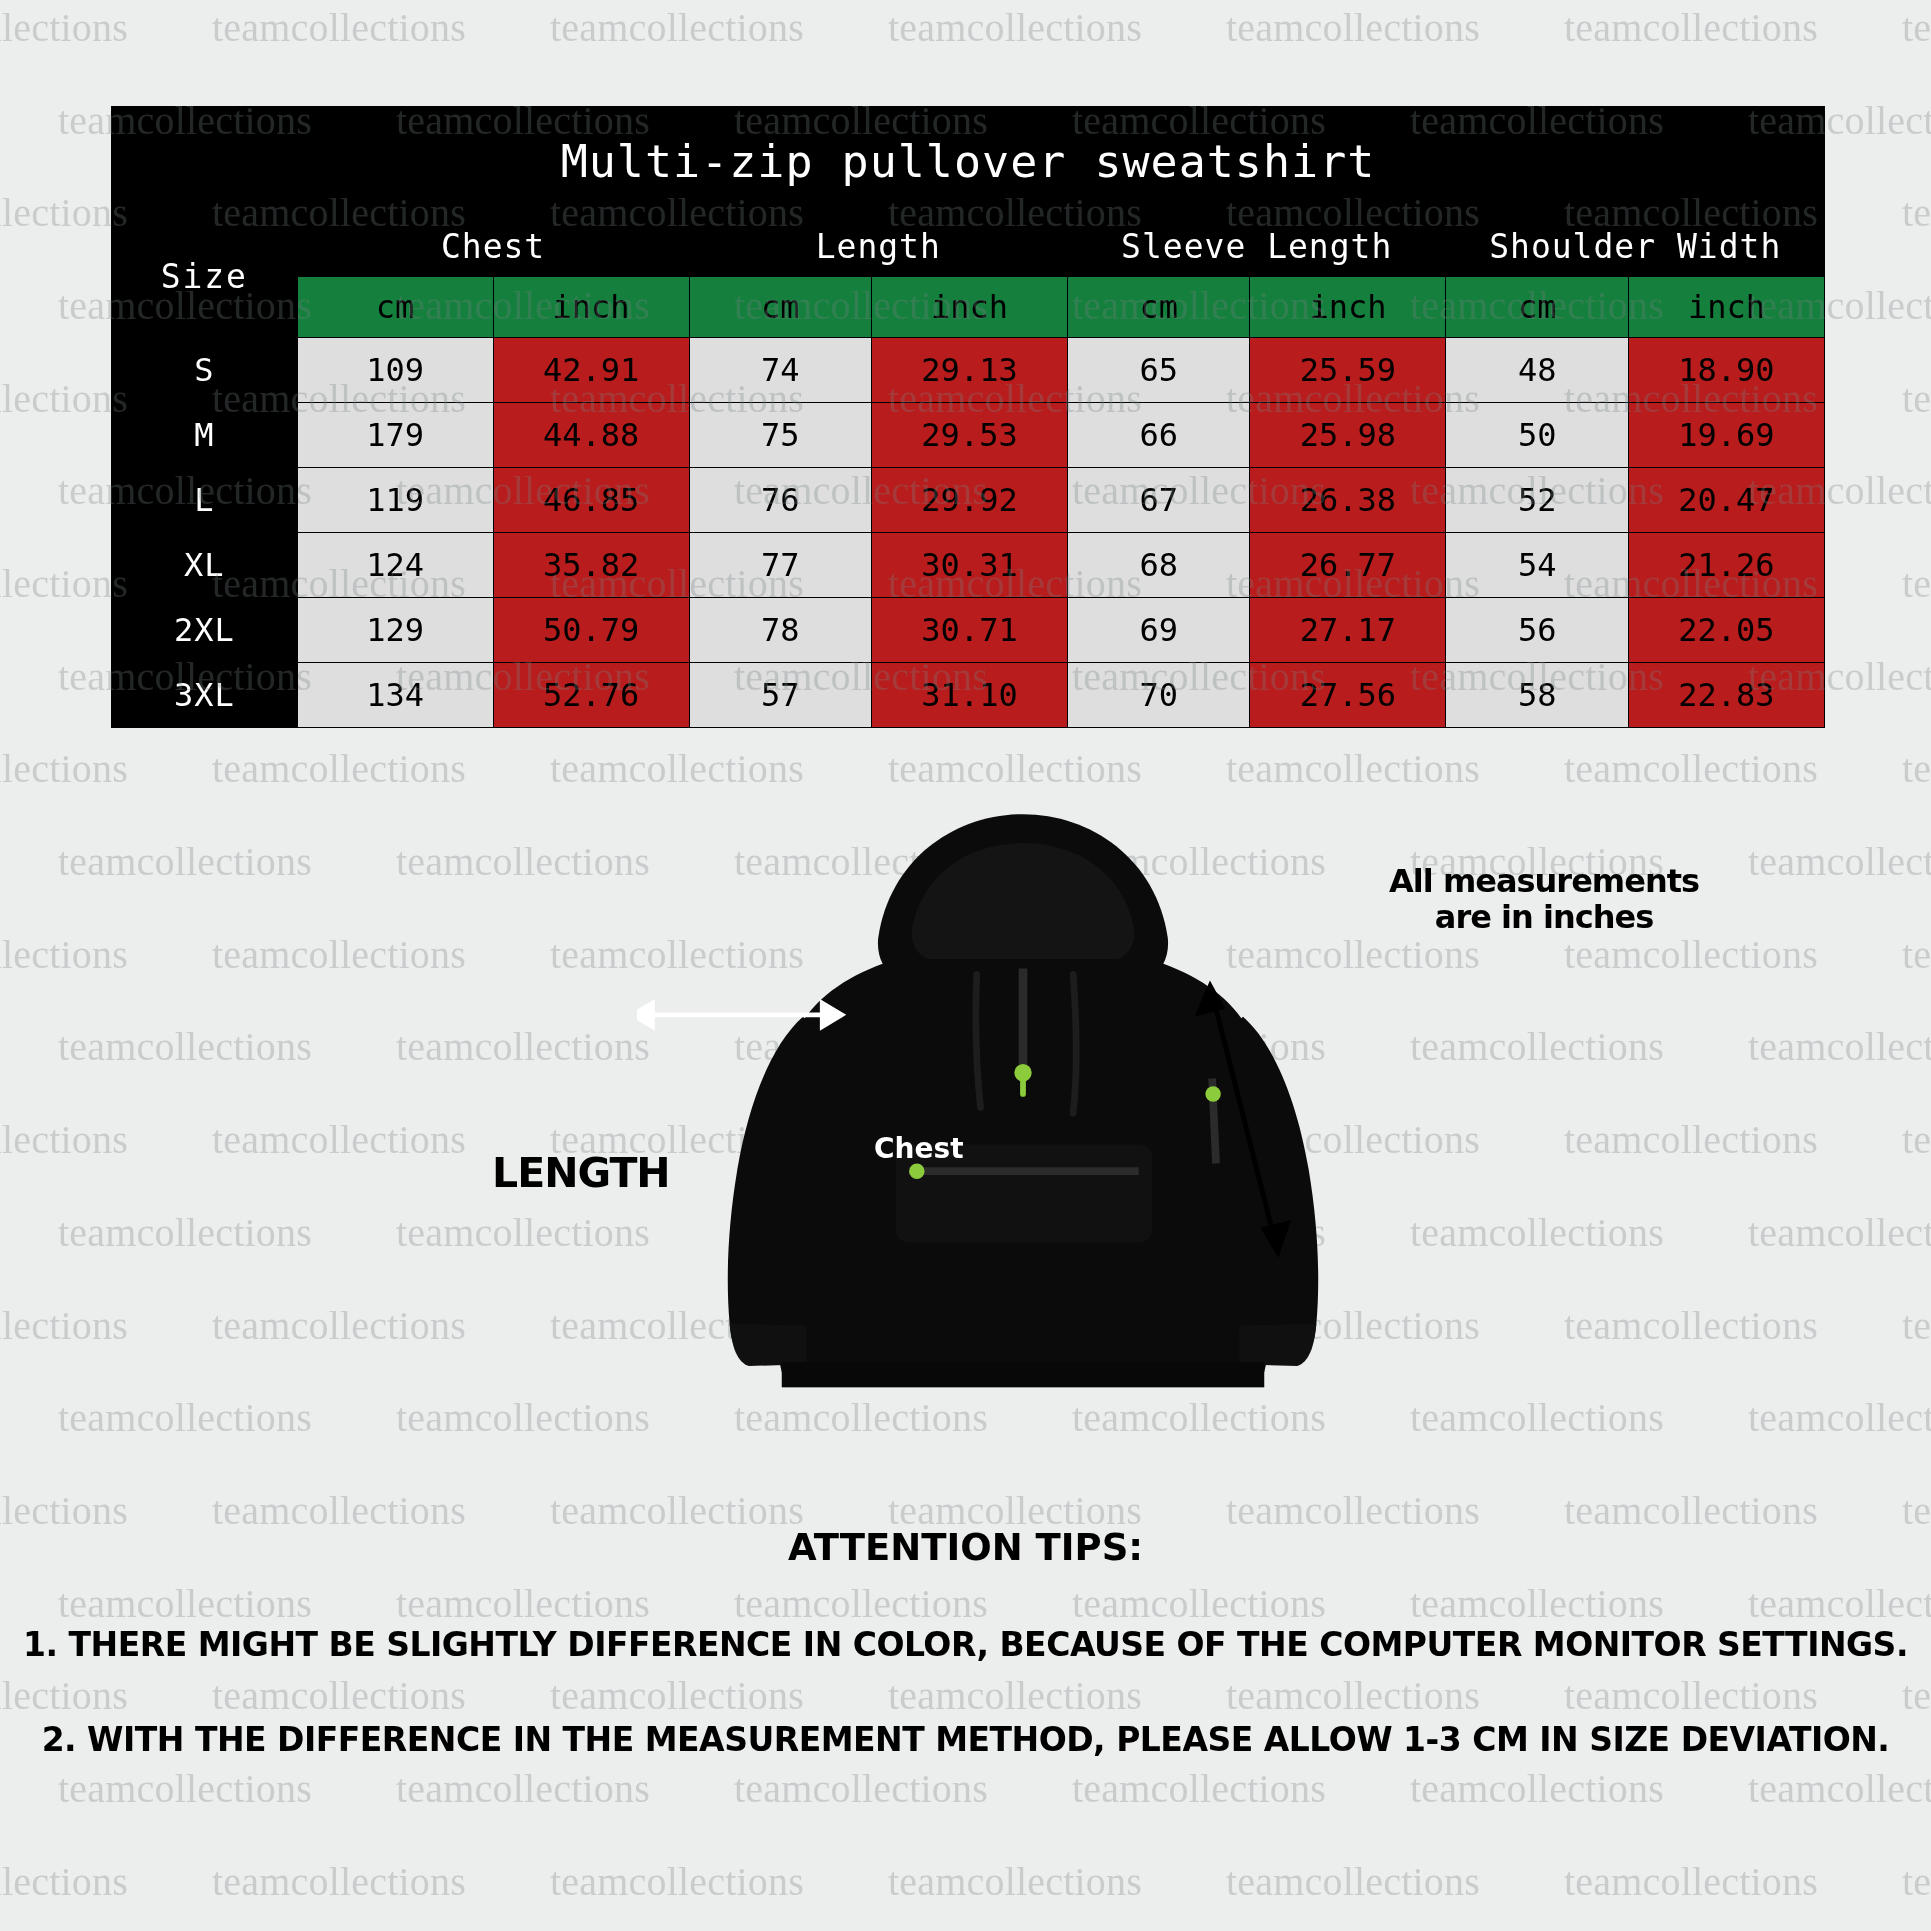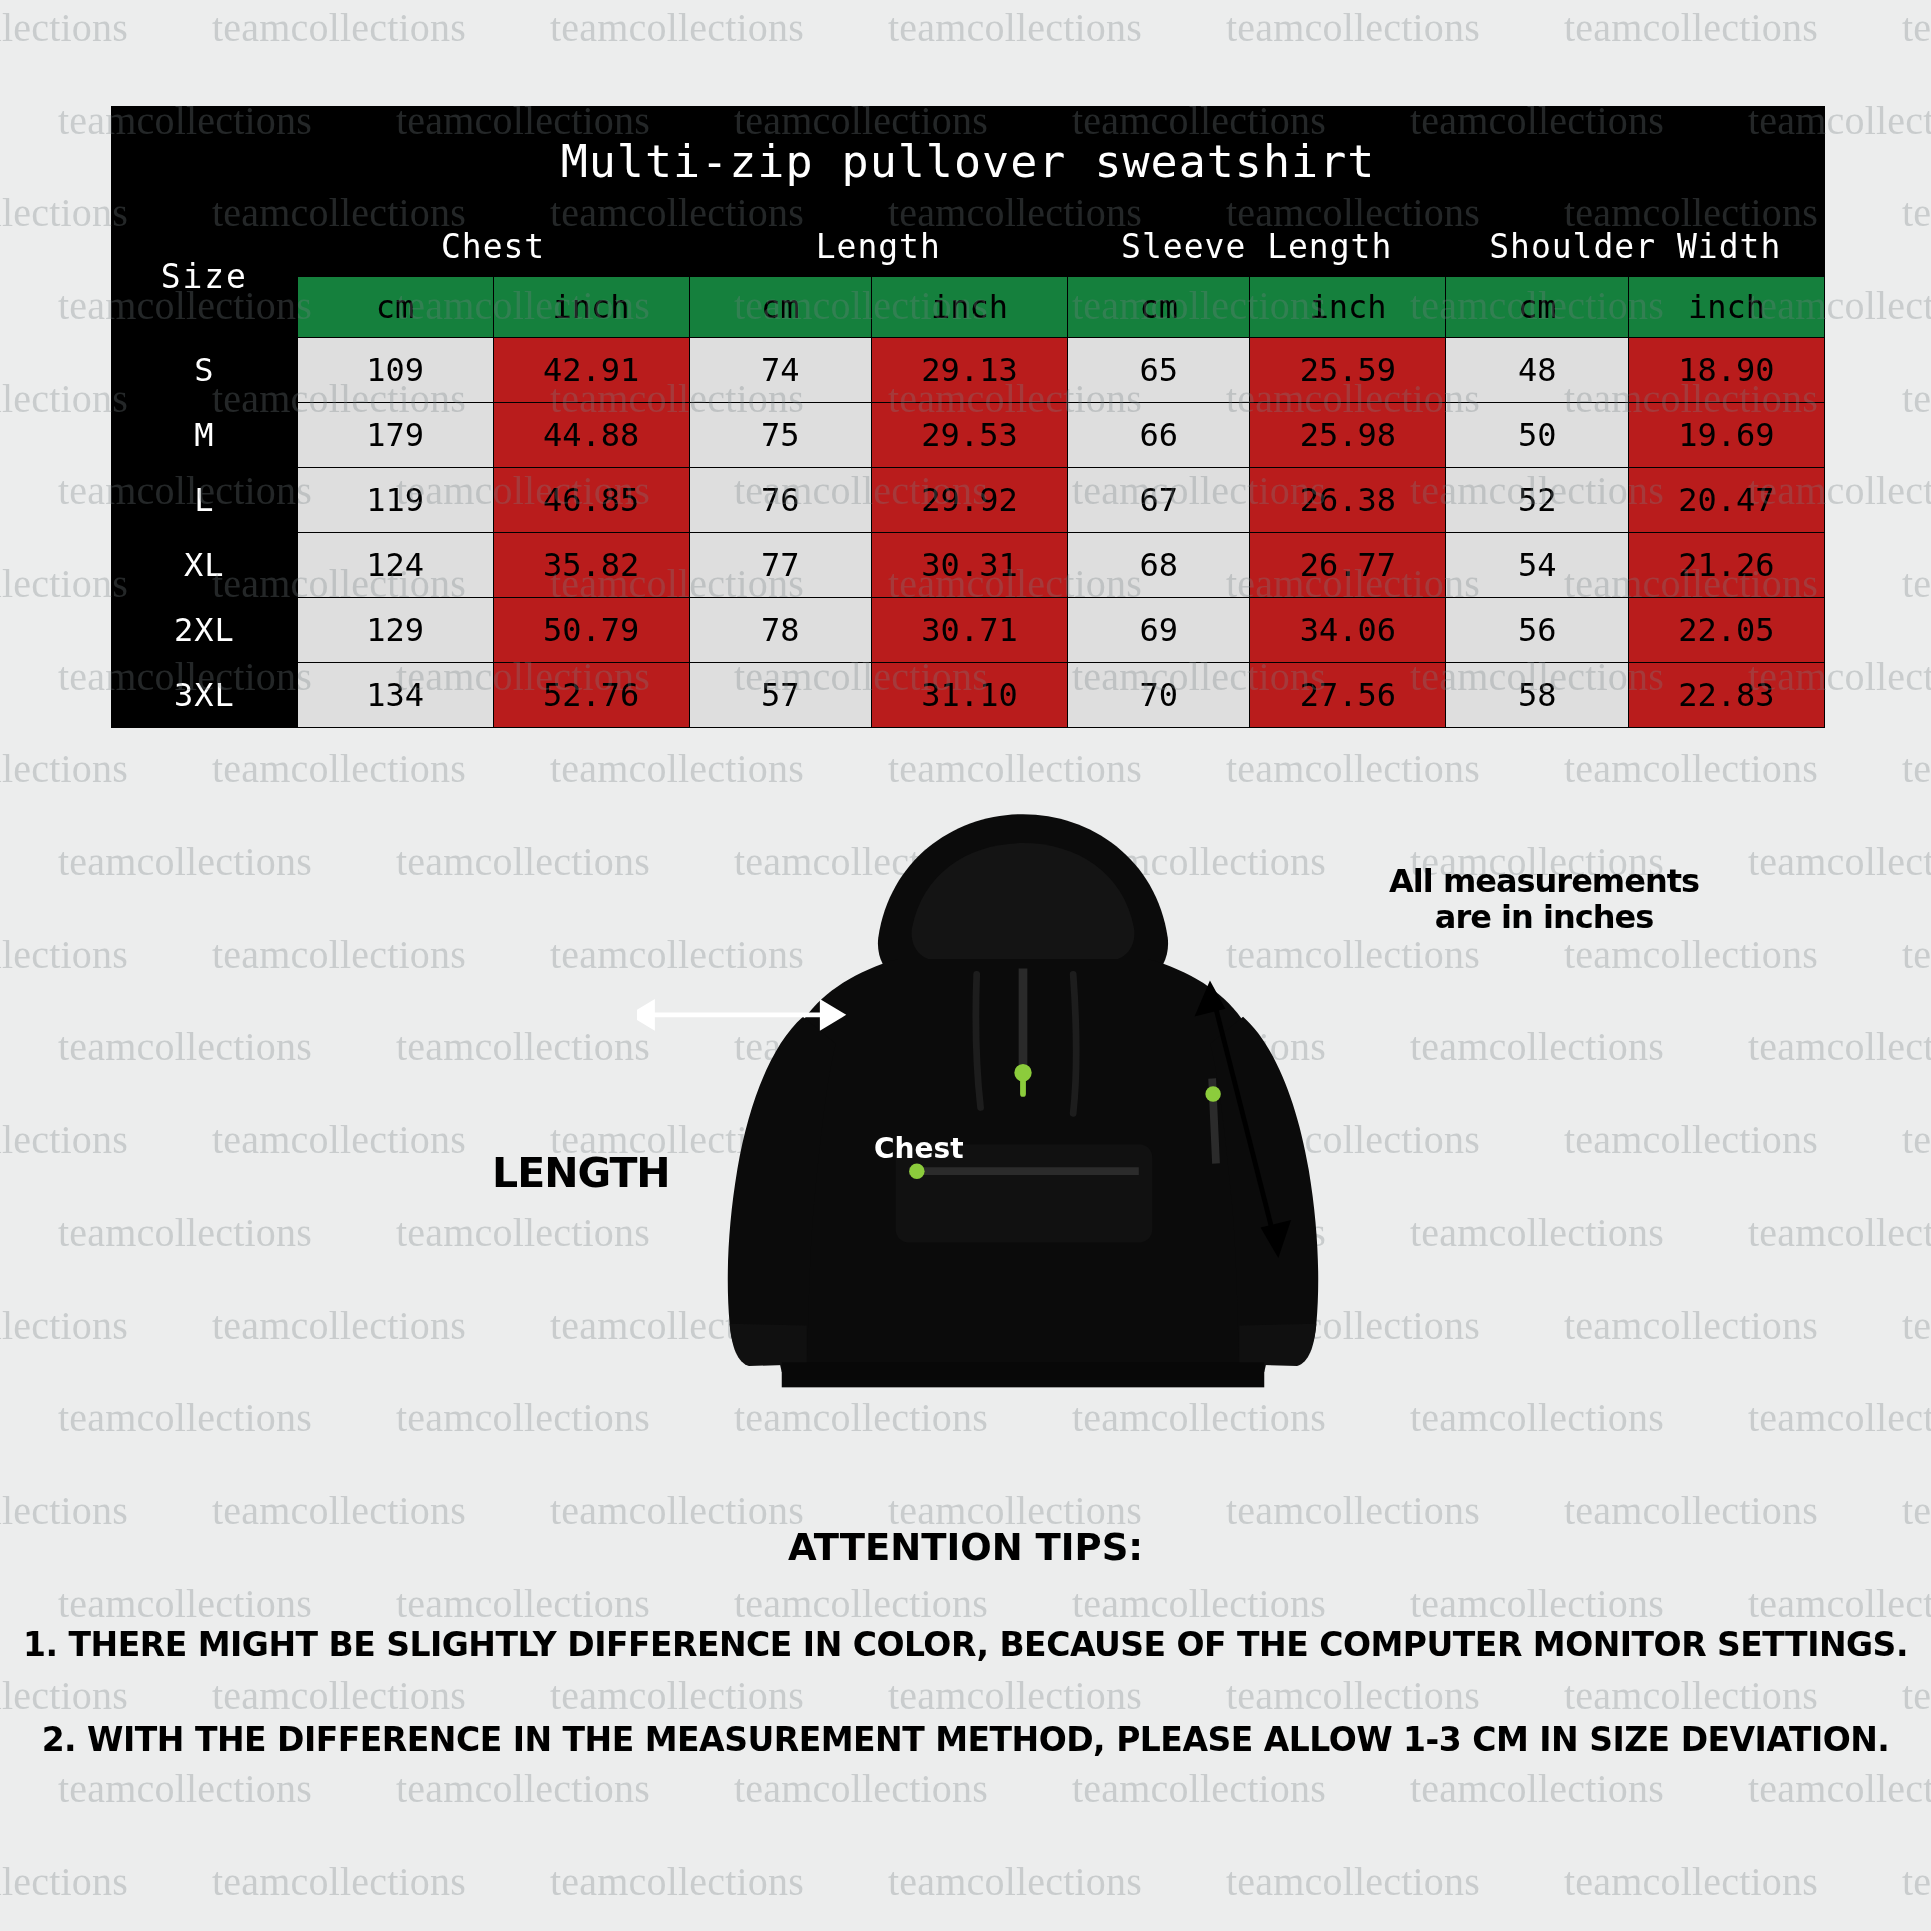--- a/index.html
+++ b/index.html
@@ -266,21 +266,21 @@
         <td class="val-cm">54</td>
         <td class="val-in">21.26</td>
       </tr>
       <tr>
         <td class="size-cell">2XL</td>
         <td class="val-cm">129</td>
         <td class="val-in">50.79</td>
         <td class="val-cm">78</td>
         <td class="val-in">30.71</td>
         <td class="val-cm">69</td>
-        <td class="val-in">34.06</td>
+        <td class="val-in">27.17</td>
         <td class="val-cm">56</td>
         <td class="val-in">22.05</td>
       </tr>
       <tr>
         <td class="size-cell">3XL</td>
         <td class="val-cm">134</td>
         <td class="val-in">52.76</td>
         <td class="val-cm">57</td>
         <td class="val-in">31.10</td>
         <td class="val-cm">70</td>

